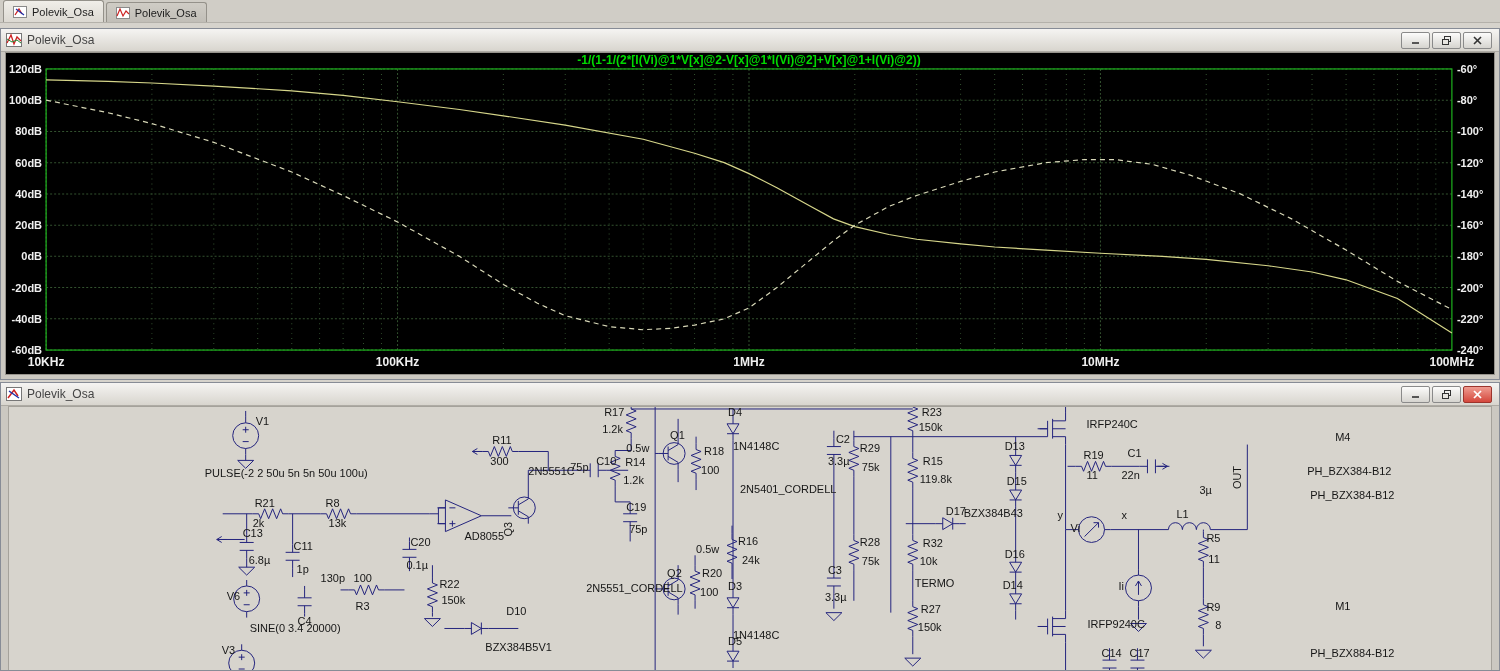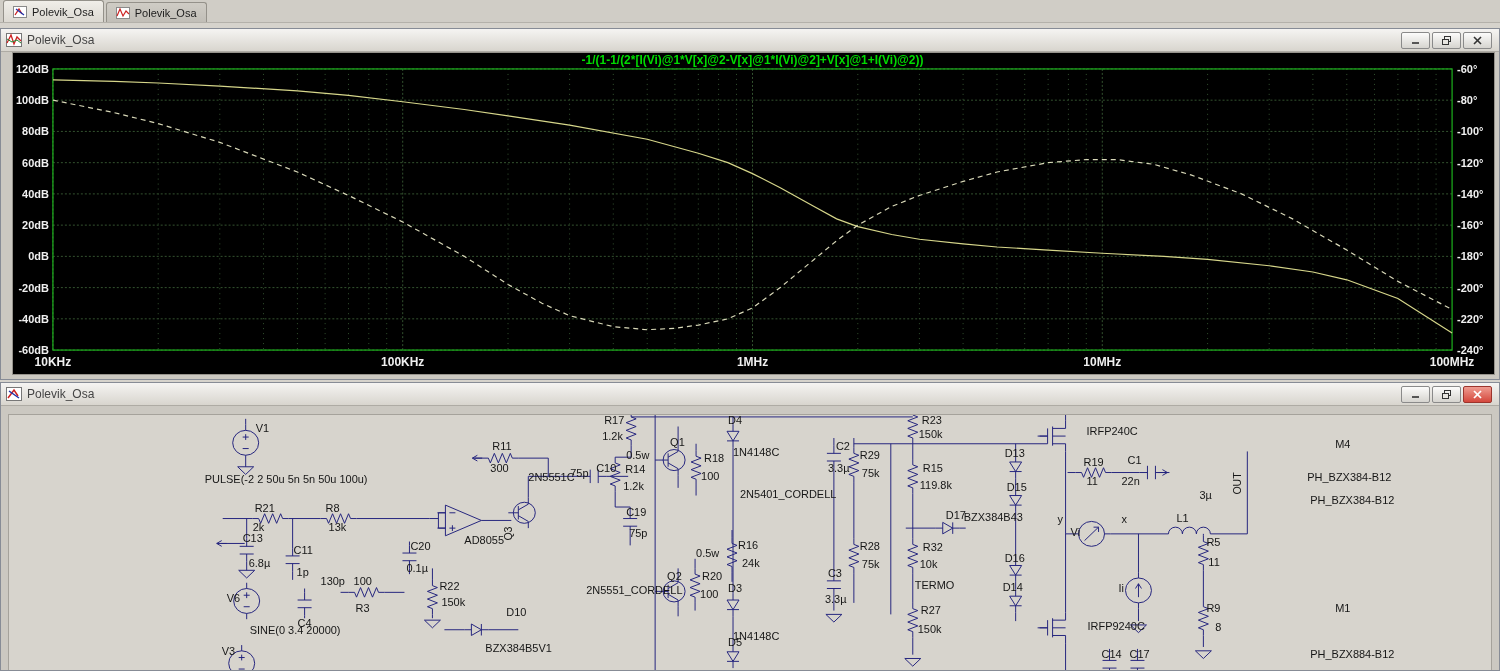--- a/index.html
+++ b/index.html
@@ -35,25 +35,25 @@
   .title-text{margin-left:5px;flex:1;}
   .winbtns{display:flex;gap:2px;margin-right:2px;}
   .winbtn{
     width:27px;height:15px;border:1px solid #8a8a8a;border-radius:2px;
     background:linear-gradient(#fcfcfb,#d6d4cf);
     display:flex;align-items:center;justify-content:center;cursor:default;
   }
   .winbtn.close-red{background:linear-gradient(#ef9c90,#d4473c);border-color:#9c342c;}
   .plot-body{
     position:absolute;top:23px;left:4px;right:4px;bottom:4px;
-    background:#000;border:1px solid #96938c;margin-left:7px;
+    background:#000;border:1px solid #96938c;
   }
   .sch-body{
     position:absolute;top:23px;left:7px;right:7px;bottom:0;
-    background:#d7d4cd;border:1px solid #a5a29b;border-bottom:none;margin-top:8px;
+    background:#d7d4cd;border:1px solid #a5a29b;border-bottom:none;
   }
   .plot-body svg,.sch-body svg{display:block;width:100%;height:100%;}
 </style>
 </head>
 <body>
 
 <div class="tabbar">
   <div class="tab active">
     <span class="tabicon">
       <svg width="14" height="12" viewBox="0 0 14 12">

